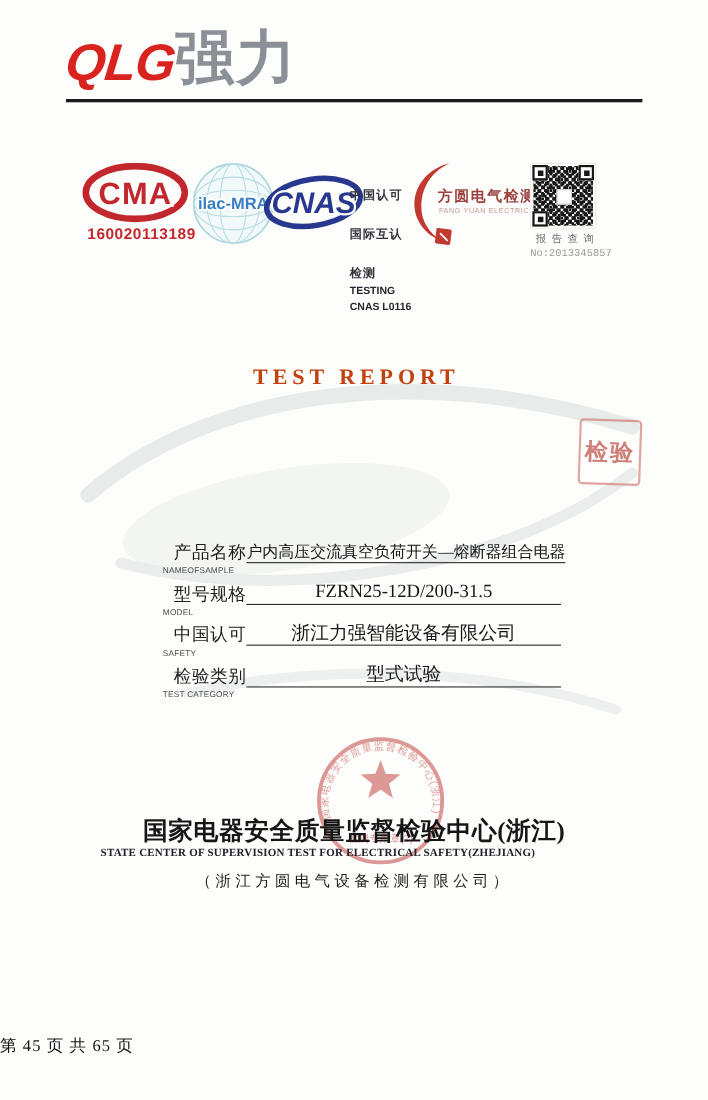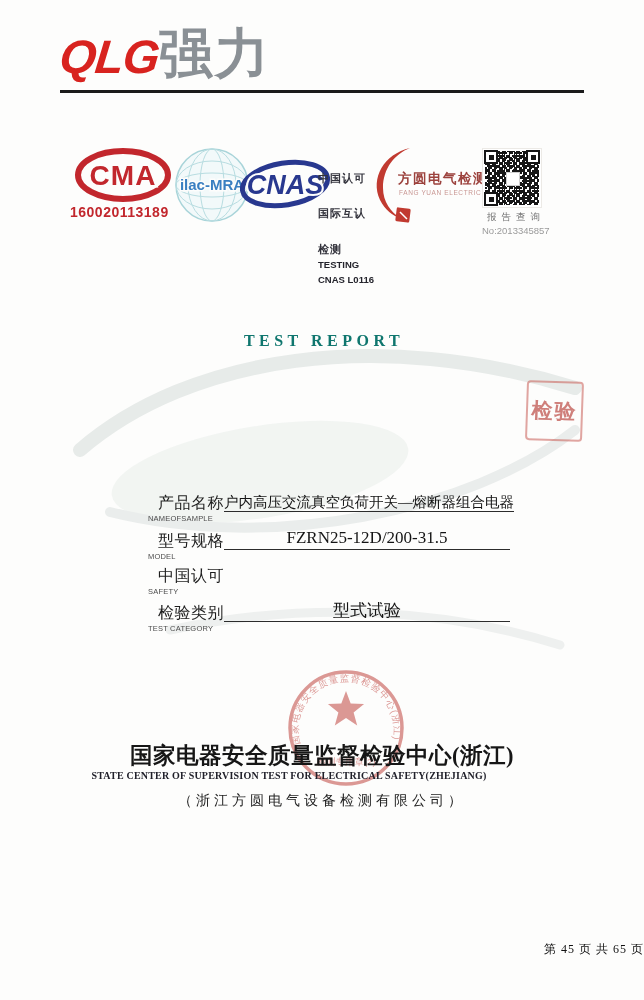--- a/index.html
+++ b/index.html
@@ -18,21 +18,21 @@
   .brand-cjk {
     font-family:"Liberation Sans", sans-serif; font-weight:900;
     font-size:54px; line-height:1; color:#8a9095; margin-left:0; letter-spacing:2px;
   }
   .top-rule { position:absolute; left:60px; top:90px; width:524px; height:3px; background:#1b1b1b; z-index:2; }
 
   
   .certs { position:absolute; left:0; top:0; width:544px; height:260px; z-index:2; }
   .cma { position:absolute; left:74px; top:148px; }
   .cma-number {
-    position:absolute; left:70px; top:204px; width:108px; text-align:left;
+    position:absolute; left:70px; top:204px; width:108px; text-align:right;
     font-family:"Liberation Sans", sans-serif; font-weight:700; font-size:14px;
     color:#c2272d; letter-spacing:0.5px;
   }
   .ilac { position:absolute; left:173px; top:146px; }
   .cnas { position:absolute; left:240px; top:156px; }
   .cnas-txt { position:absolute; left:318px; top:150px; font-family:"Liberation Sans", sans-serif; color:#33333c; }
   .cnas-txt .cn { font-size:11px; font-weight:700; line-height:1.3; letter-spacing:1px;margin-top:21px; }
   .cnas-txt .en { font-size:9.5px; font-weight:700; line-height:1.3; margin-top:3px; color:#24242c; }
   .fy { position:absolute; left:366px; top:144px; width:110px; height:90px; }
   .fy-name { position:absolute; left:398px; top:170px; font-size:13.5px; font-weight:700;
@@ -45,30 +45,30 @@
     background:
       repeating-conic-gradient(#161616 0% 25%, transparent 0% 50%) 0px 0px/7px 7px,
       repeating-conic-gradient(#161616 0% 25%, transparent 0% 50%) 2px 1px/5px 5px,
       #fff; }
   .qrf { position:absolute; width:14px; height:14px; border:2.5px solid #161616; background:#fff; }
   .qrf::after { content:""; position:absolute; inset:2.5px; background:#161616; }
   .qrf.tl { left:1px; top:1px; } .qrf.tr { right:1px; top:1px; } .qrf.bl { left:1px; bottom:1px; }
   .qrc { position:absolute; left:23px; top:23px; width:14px; height:14px; background:#fff; border:1px solid #cfcfcf; }
   .qr-caption { margin-top:3px; text-align:center; font-size:9.5px; color:#6f6f6f;
     letter-spacing:5px; text-indent:5px; white-space:nowrap; }
-  .qr-number { text-align:center; font-family:Liberation Sans, sans-serif;
+  .qr-number { text-align:center; font-family:Liberation Mono, monospace;
     font-size:9.5px; color:#9a9a9a; margin-top:1px; white-space:nowrap; }
 
   
   .watermark { position:absolute; left:50px; top:300px; z-index:0; }
 
   
   .title-block { position:absolute; left:0; top:326px; width:644px; text-align:center; z-index:1; }
   .title-cjk { font-size:56px; font-weight:700; color:#2b2b2b; letter-spacing:24px; padding-left:24px; line-height:1.15; }
-  .title-en { margin-top:6px; font-size:16px; font-weight:700; color:#0f766e; letter-spacing:4.5px; padding-left:4px; }
+  .title-en { margin-top:6px; font-size:20px; font-weight:700; color:#c2410c; letter-spacing:4.5px; padding-left:4px; }
 
   
   .side-stamp {
     position:absolute; left:526px; top:381px; width:57px; height:60px; z-index:1;
     border:2px solid rgba(201,92,86,0.55); border-radius:4px; transform:rotate(2deg);
     display:flex; align-items:center; justify-content:center; overflow:hidden;
     color:rgba(188,78,72,0.72); font-size:21px; font-weight:700; letter-spacing:2px;
   }
 
   
@@ -85,22 +85,22 @@
   .center-block { position:absolute; left:0; top:666px; width:644px; height:180px; z-index:1; }
   .round-stamp { position:absolute; left:281px; top:0; width:130px; height:130px; opacity:0.58; }
   .c-big { position:absolute; left:0; top:74px; width:644px; text-align:center;
     font-size:22.5px; font-weight:700; color:#161616; letter-spacing:0.5px; }
   .c-en { position:absolute; left:0; top:104px; width:578px; text-align:center;
     font-size:10px; font-weight:700; color:#20202a; letter-spacing:0.2px; }
   .c-sub { position:absolute; left:0; top:126px; width:644px; text-align:center;
     font-size:14px; color:#1d1d1d; letter-spacing:4px; }
 
   
-  .page-footer { position:absolute; left:0; top:941px; width:644px; text-align:right;
-    font-size:12px; color:#111; letter-spacing:1px; z-index:1; }
+  .page-footer { position:absolute; left:0; top:941px; width:644px; text-align:left;
+    font-size:15px; color:#111; letter-spacing:1px; z-index:1; }
 
   svg text { font-family:"Liberation Sans", sans-serif; }
 </style>
 </head>
 <body>
 
 <div class="page">
 
   <svg class="watermark" width="560" height="420" viewBox="0 0 560 420">
     <ellipse cx="210" cy="172" rx="150" ry="46" fill="#eef1ef" opacity="0.75" transform="rotate(-9 210 172)"></ellipse>
@@ -183,20 +183,21 @@
     </div>
 
     <div class="frow">
       <span class="flabel">型号规格</span>
       <span class="fline">FZRN25-12D/200-31.5</span>
       <span class="fsub">MODEL</span>
     </div>
 
     <div class="frow">
       <span class="flabel">中国认可</span>
+      <span class="fline">浙江力强智能设备有限公司</span>
       <span class="fsub">SAFETY</span>
     </div>
 
     <div class="frow">
       <span class="flabel">检验类别</span>
       <span class="fline">型式试验</span>
       <span class="fsub">TEST CATEGORY</span>
     </div>
   </div>
 

